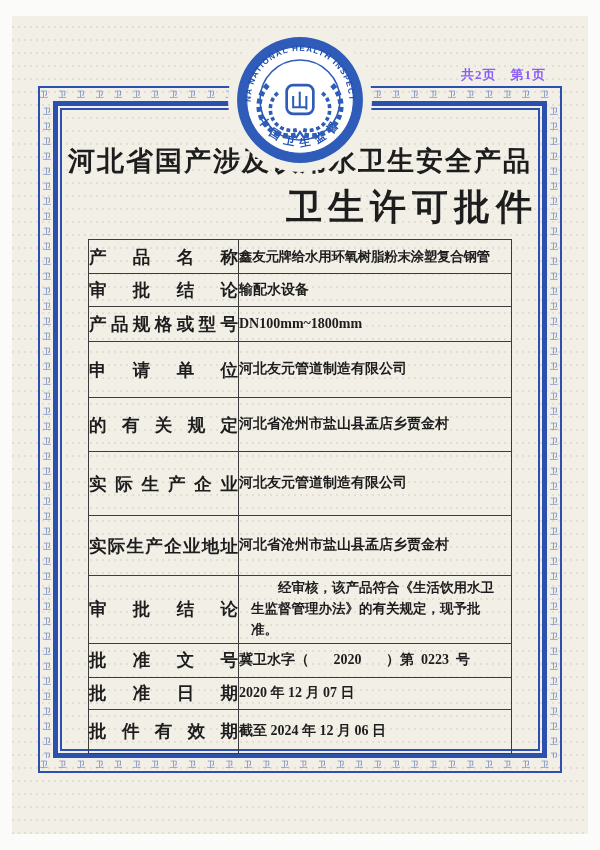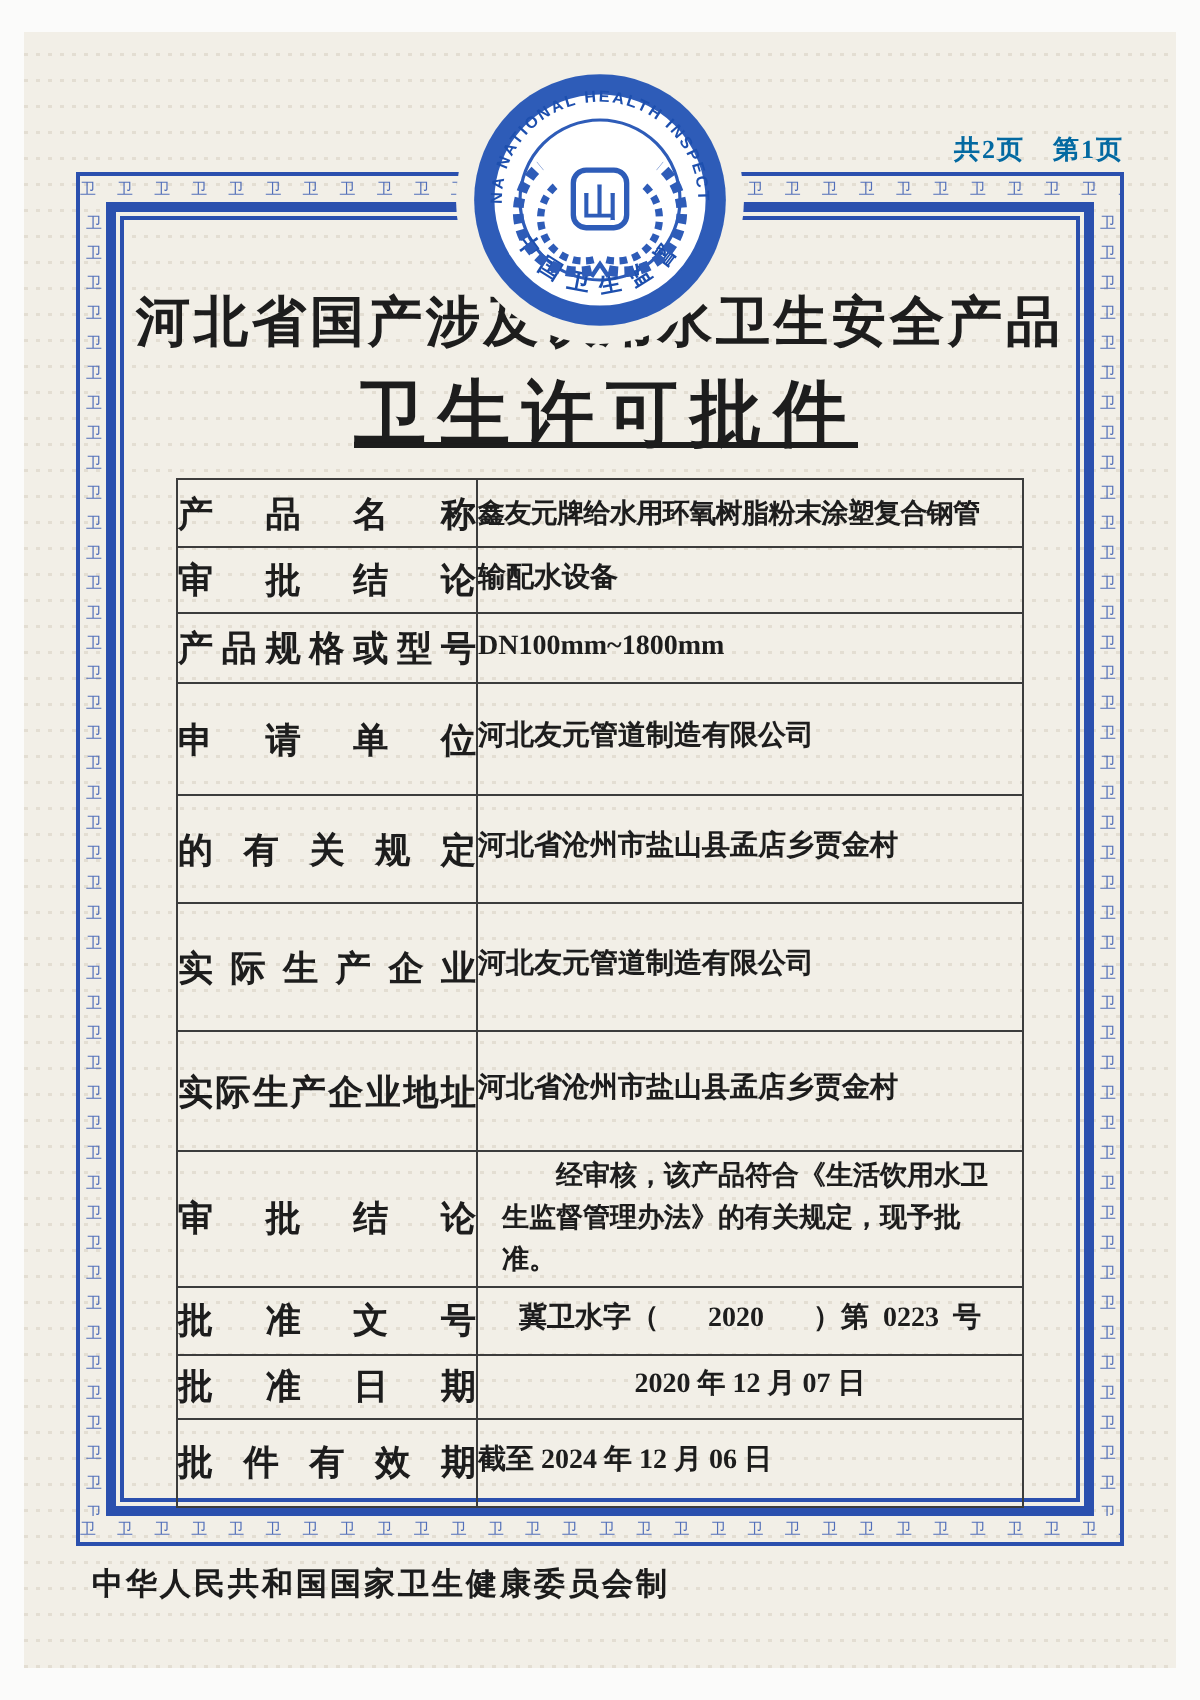--- a/index.html
+++ b/index.html
@@ -21,22 +21,22 @@
   }
   
   .page::before{
     content:"";position:absolute;inset:0;z-index:0;pointer-events:none;
     background:repeating-linear-gradient(90deg, rgba(148,128,98,0.28) 0 2px, transparent 2px 6px);
     -webkit-mask-image:repeating-linear-gradient(0deg,#000 0 1.6px,transparent 1.6px 13px);
             mask-image:repeating-linear-gradient(0deg,#000 0 1.6px,transparent 1.6px 13px);
     opacity:.55;
   }
   .pagination{
-    position:absolute;top:50px;right:26px;z-index:2;
-    font-size:13px;font-weight:bold;letter-spacing:1px;color:#0369a1;
+    position:absolute;top:50px;right:42px;z-index:2;
+    font-size:13px;font-weight:bold;letter-spacing:1px;color:#8b5cf6;
   }
   .frame{
     position:absolute;left:26px;top:70px;width:524px;height:687px;z-index:1;
     border:2px solid var(--frame-blue);
   }
   .band{
     position:absolute;overflow:hidden;color:var(--frame-blue);
     font-family:"DejaVu Sans",sans-serif;font-size:8px;line-height:13px;
     letter-spacing:4px;white-space:nowrap;opacity:.8;user-select:none;
   }
@@ -45,33 +45,33 @@
   .band-left,.band-right{top:13px;bottom:13px;width:13px;writing-mode:vertical-rl;text-orientation:upright;letter-spacing:3px;}
   .band-left{left:0;}
   .band-right{right:0;}
   .inner1{position:absolute;inset:13px;border:5px solid var(--frame-blue);}
   .inner2{position:absolute;inset:2px;border:2px solid var(--frame-blue);padding-top:34px;}
   .title1{
     text-align:center;font-size:27px;font-weight:bold;letter-spacing:2px;
     line-height:34px;margin:0;
   }
   .title2{
-    text-align:center;font-size:36px;font-weight:bold;letter-spacing:6px;padding-left:6px;
-    line-height:51px;margin:4px 0 6px 0;text-decoration:underline;
+    text-align:right;font-size:36px;font-weight:bold;letter-spacing:6px;padding-left:6px;
+    line-height:51px;margin:4px 0 6px 0;
   }
   table.cert{
     width:424px;margin:0 auto;border-collapse:collapse;table-layout:fixed;
     position:relative;z-index:2;
   }
   table.cert td{border:1px solid var(--grid);vertical-align:middle;padding:0;margin-left:32px;}
   td.lbl{font-size:17.5px;font-weight:bold;padding:0 5px 0 7px;}
   td.lbl span{display:block;text-align:justify;text-align-last:justify;}
   td.val{font-size:14px;font-weight:bold;padding:0 4px 0 7px;line-height:1.3;}
   td.val.sm{font-size:13.5px;letter-spacing:-0.3px;}
-  td.val.c{text-align:center;}
+  td.val.c{text-align:left;}
   td.val.pre{white-space:pre;}
   td.val.concl{font-size:13.5px;line-height:1.55;padding:2px 10px 2px 12px;}
   td.val.concl span{display:block;text-indent:2em;}
   td.val.pl{}
   .emblem-wrap{
     position:absolute;left:50%;top:20px;width:128px;height:128px;margin-left:-64px;
     border-radius:50%;background:var(--paper);box-shadow:0 0 0 8px var(--paper);z-index:3;
   }
   .emblem-wrap svg{display:block;}
   .footer{
@@ -200,15 +200,14 @@
         <path d="M 64,93 A 28,28 0 0 0 88,44" stroke-width="5" stroke-dasharray="4.5 3"></path>
         <path d="M 57,88 A 20,20 0 0 1 41,52" stroke-width="3.4" stroke-dasharray="3.6 2.6"></path>
         <path d="M 63,88 A 20,20 0 0 0 79,52" stroke-width="3.4" stroke-dasharray="3.6 2.6"></path>
         <path d="M 56,96 L 60,90 L 64,96" stroke-width="2"></path>
       </g>
       <rect x="47.5" y="46" width="25" height="27" rx="6" fill="#ffffff" stroke="#2e5cb8" stroke-width="2.5"></rect>
       <text x="60" y="67" font-size="17" text-anchor="middle" font-weight="bold" fill="#2e5cb8">山</text>
     </svg>
   </div>
 
-  <div class="footer">中华人民共和国国家卫生健康委员会制</div>
 
 </div>
 
 </body></html>

